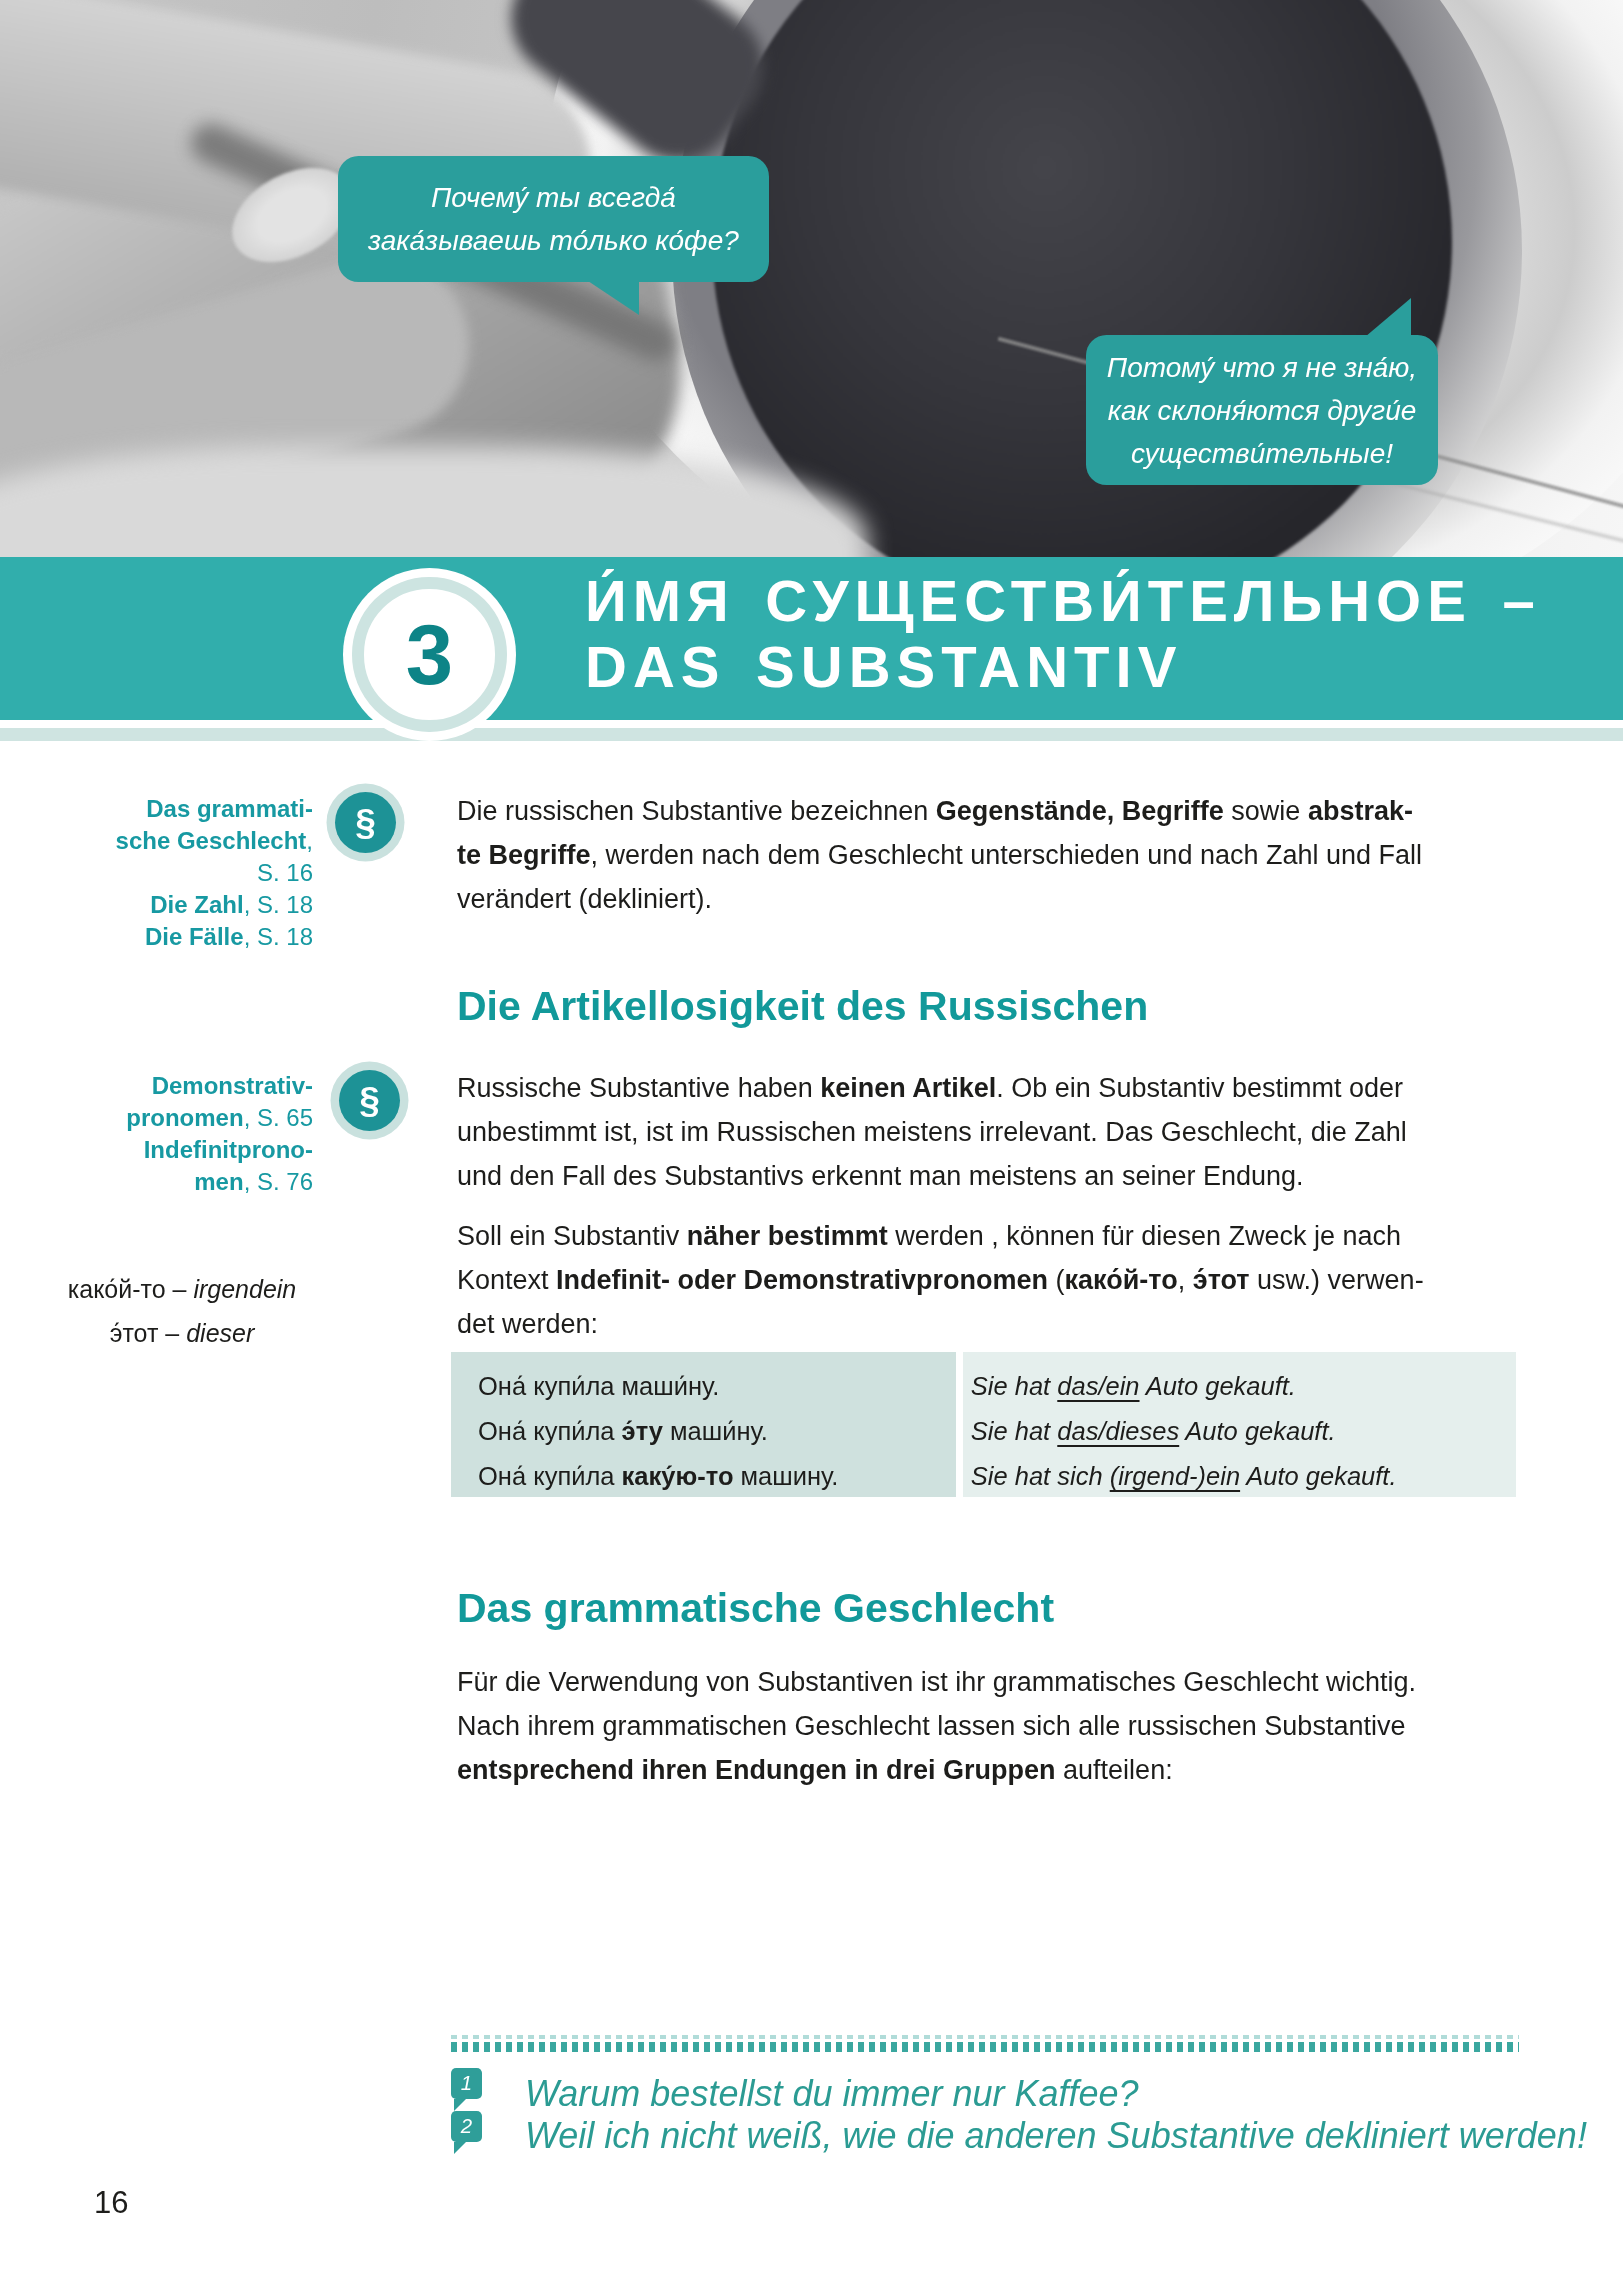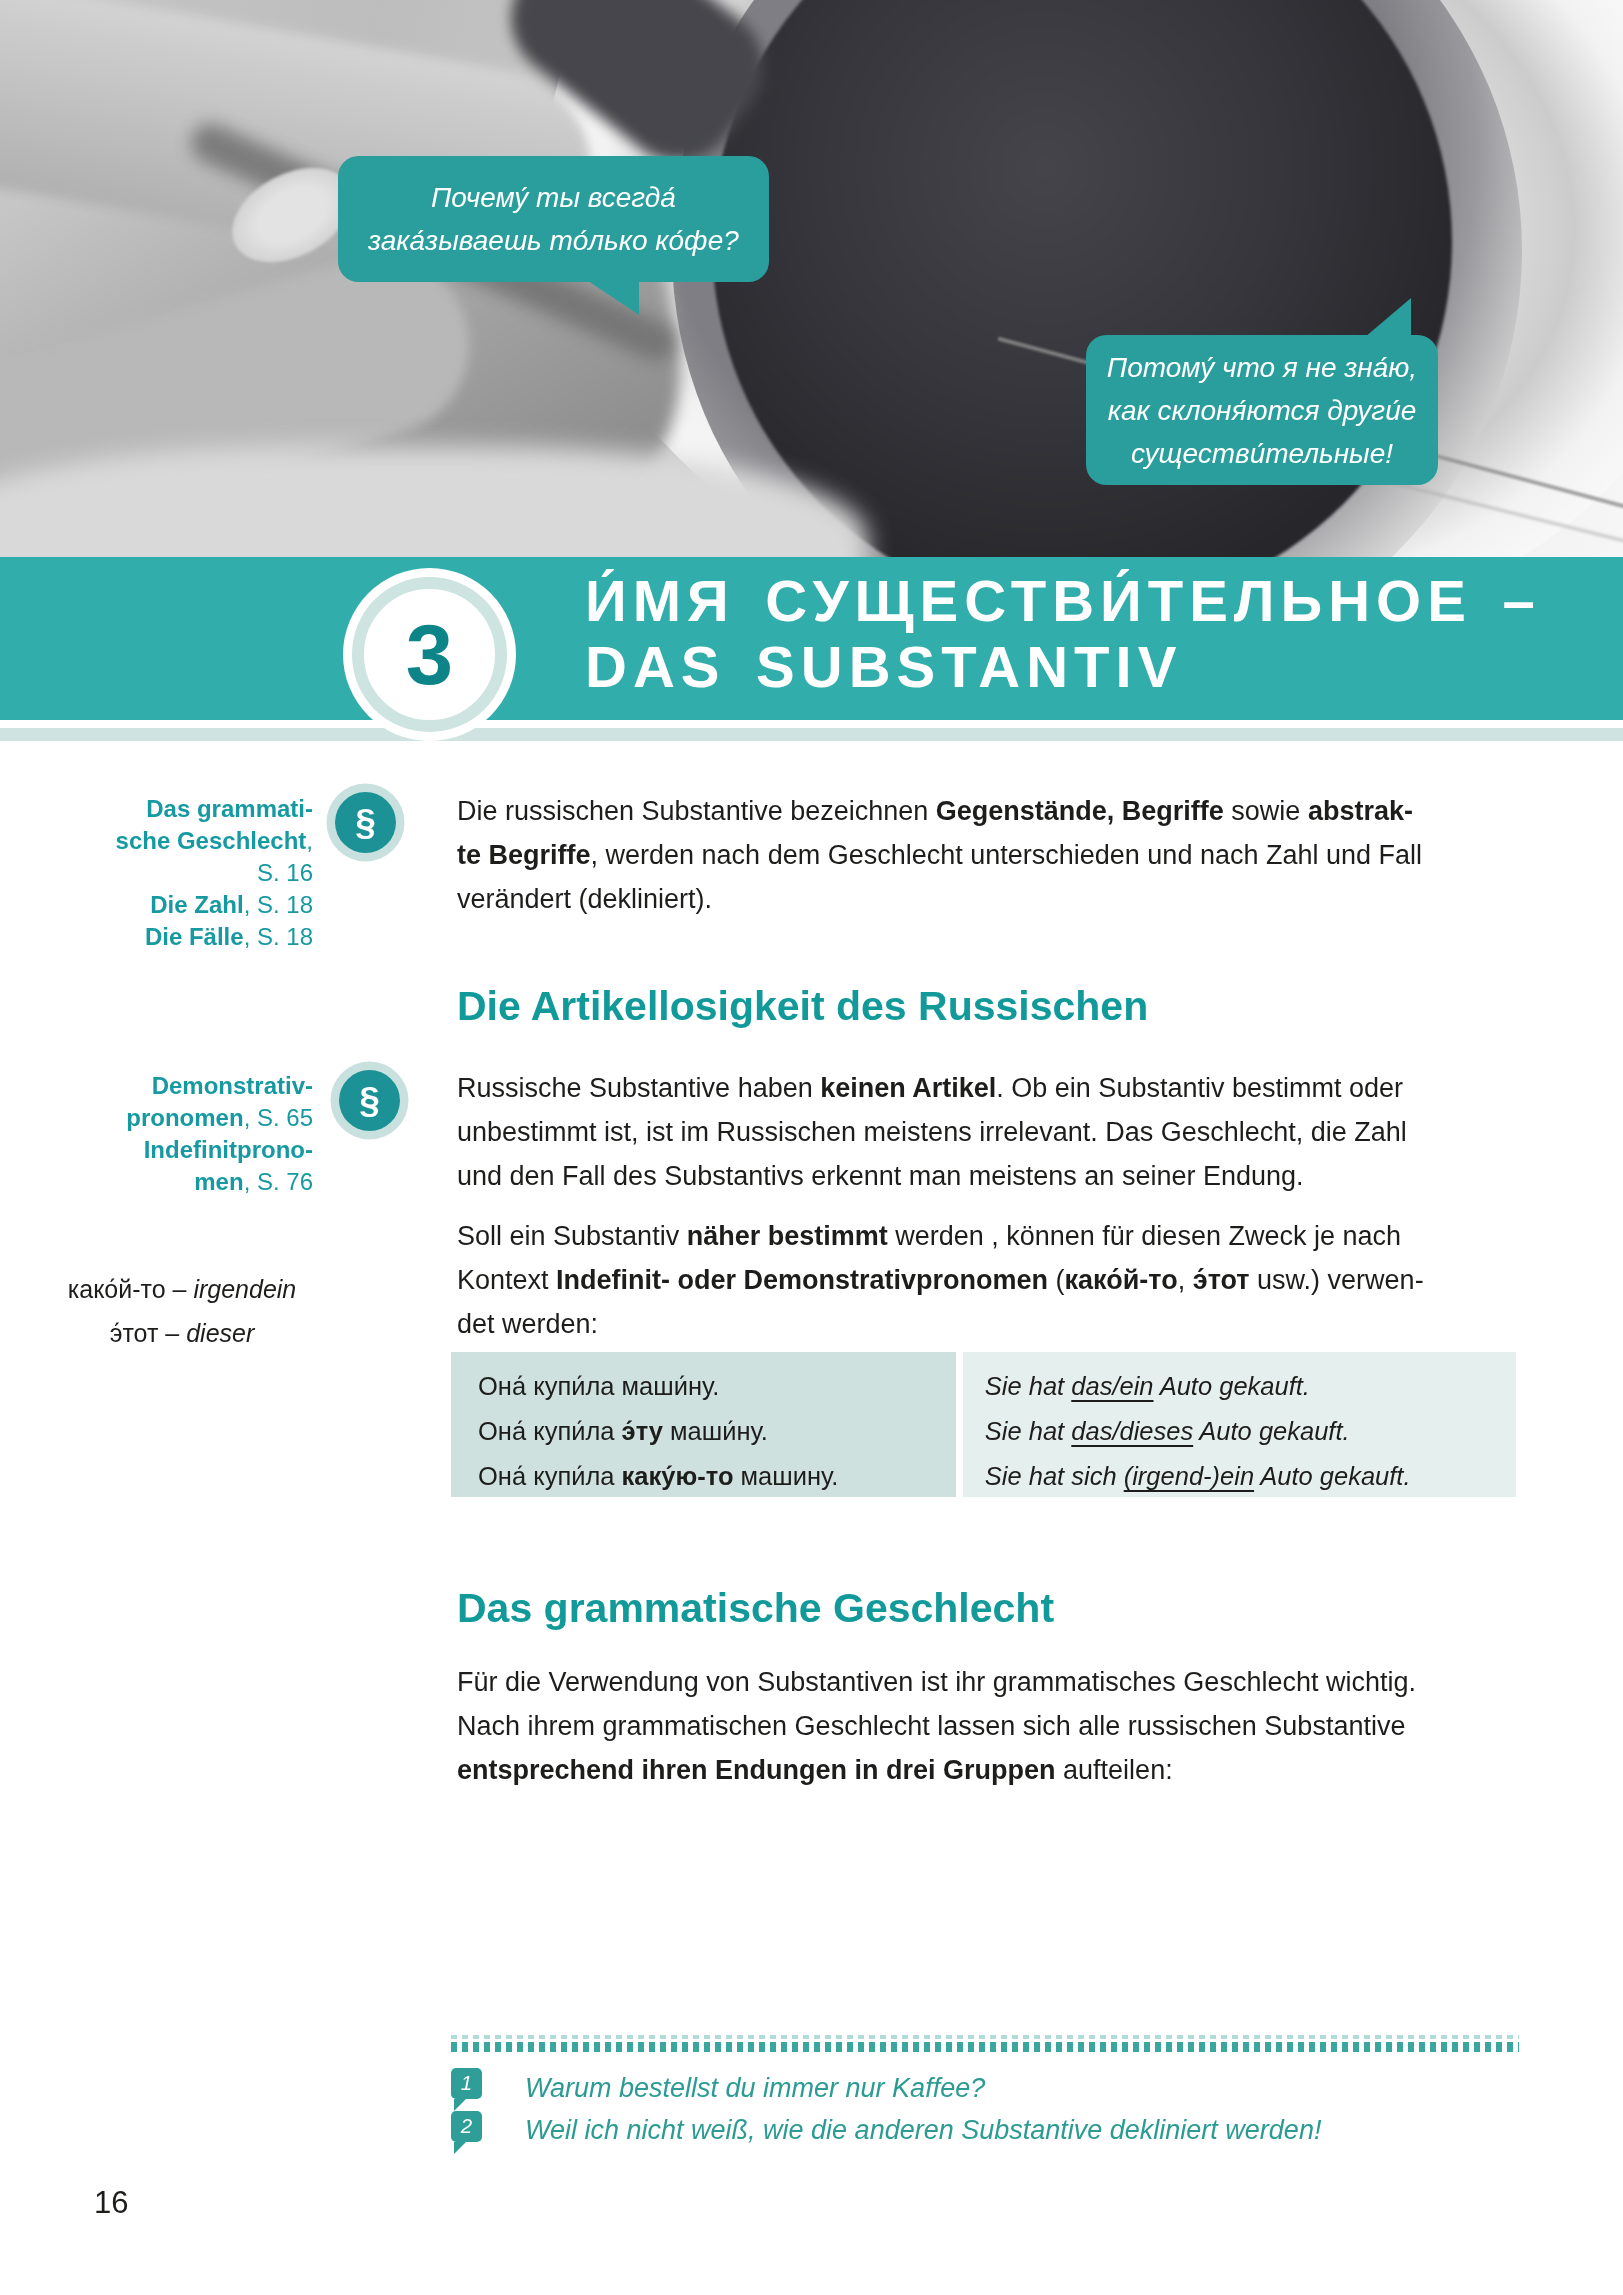--- a/index.html
+++ b/index.html
@@ -74,34 +74,34 @@
   .p3{top:1214px;}
   .p4{top:1660px;}
   .h-teal{position:absolute;left:457px;font-size:41px;font-weight:700;color:#12999a;}
   .h1{top:983px;}
   .h2{top:1585px;}
 
   
   .extable{position:absolute;left:451px;top:1352px;width:1065px;height:145px;display:flex;}
   .cell{font-size:25.5px;line-height:45px;padding-top:12px;box-sizing:border-box;}
   .cell-ru{width:505px;background:#cfe1de;margin-right:6.8px;padding-left:27px;}
-  .cell-de{flex:1;background:#e5efed;padding-left:22px;}
+  .cell-de{flex:1;background:#e5efed;padding-left:8px;}
 
   
   .dotline{position:absolute;left:451px;top:2042px;width:1068px;height:10.2px;
            background:repeating-linear-gradient(90deg,#3aa79f 0 6px,transparent 6px 11px);}
   .dotline-faint{position:absolute;left:451px;top:2035px;width:1068px;height:4.3px;opacity:.4;
            background:repeating-linear-gradient(90deg,#3aa79f 0 6px,transparent 6px 11px);}
   .fn-badge{position:absolute;left:451px;width:31px;height:31px;background:#2f9e99;border-radius:5.1px;
             color:#ffffff;font-style:italic;font-size:20.4px;display:flex;align-items:center;justify-content:center;}
   .fn-badge::after{content:'';position:absolute;left:3.4px;top:100%;border:6px solid transparent;
                    border-top-color:#2f9e99;border-left-color:#2f9e99;}
   .fnb1{top:2068px;}
   .fnb2{top:2111px;}
-  .fn-text{position:absolute;left:525px;color:#2b9b93;font-style:italic;font-size:27px;}
+  .fn-text{position:absolute;left:525px;color:#2b9b93;font-style:italic;font-size:36px;}
   .fnt1{top:2073px;}
   .fnt2{top:2115px;}
 
   .pagenum{position:absolute;left:94px;top:2185px;font-size:31px;color:#1d1d1b;}
 </style>
 </head>
 <body>
 
 <div class="page">
 

